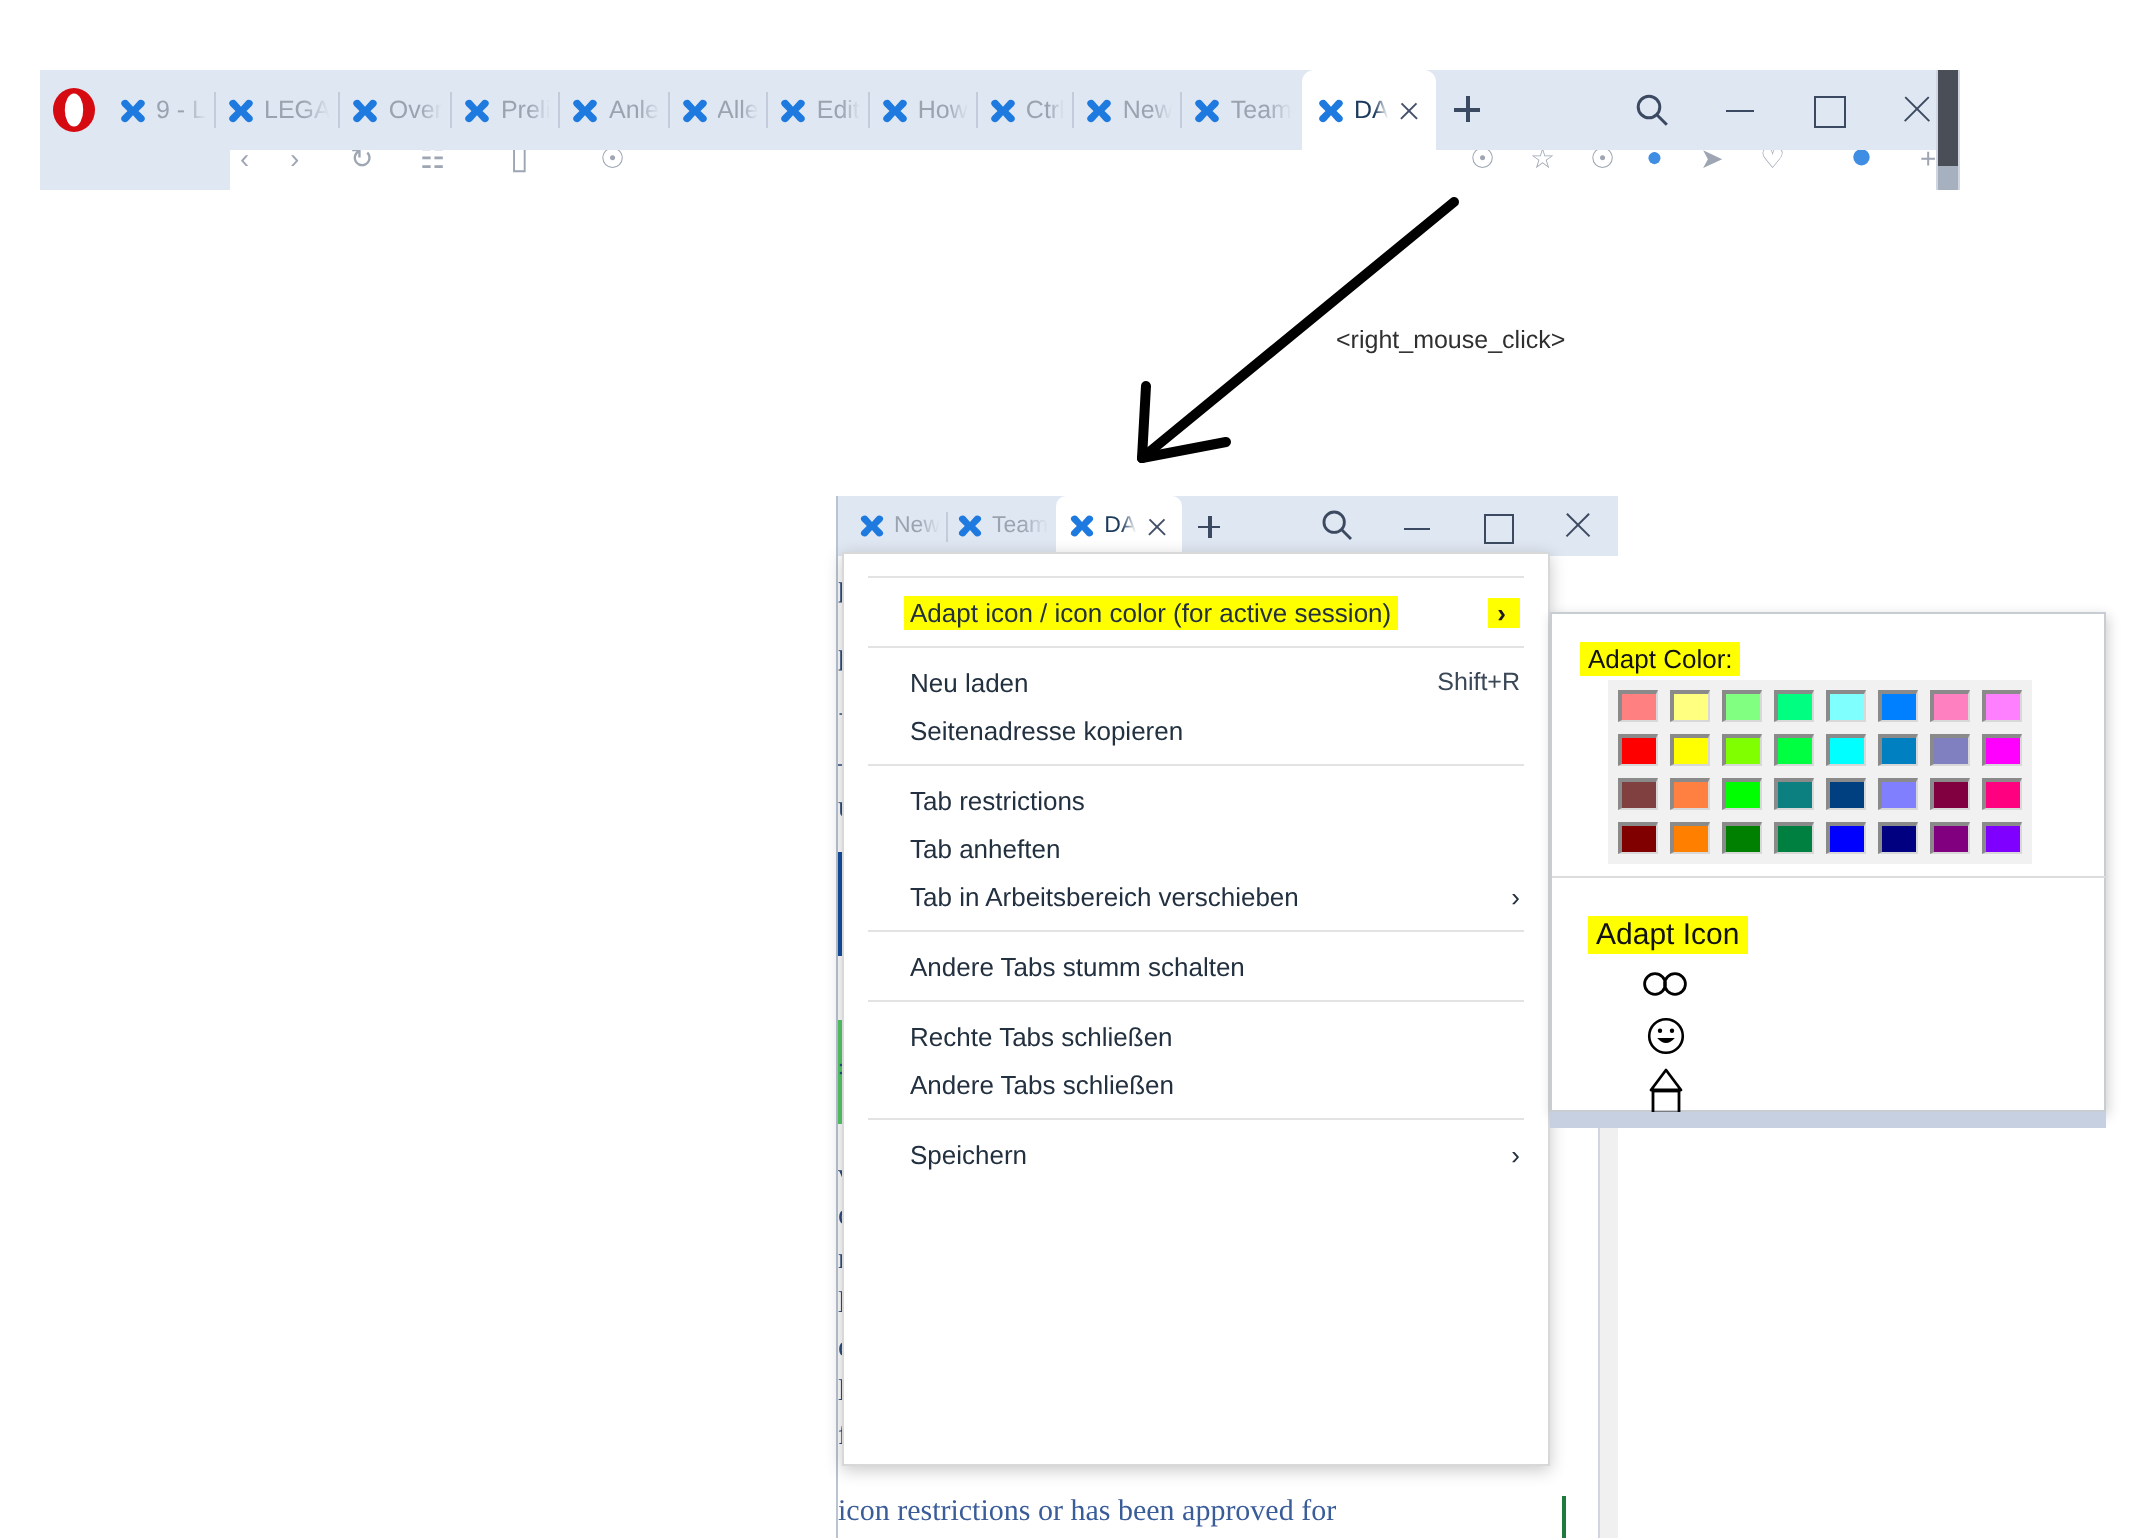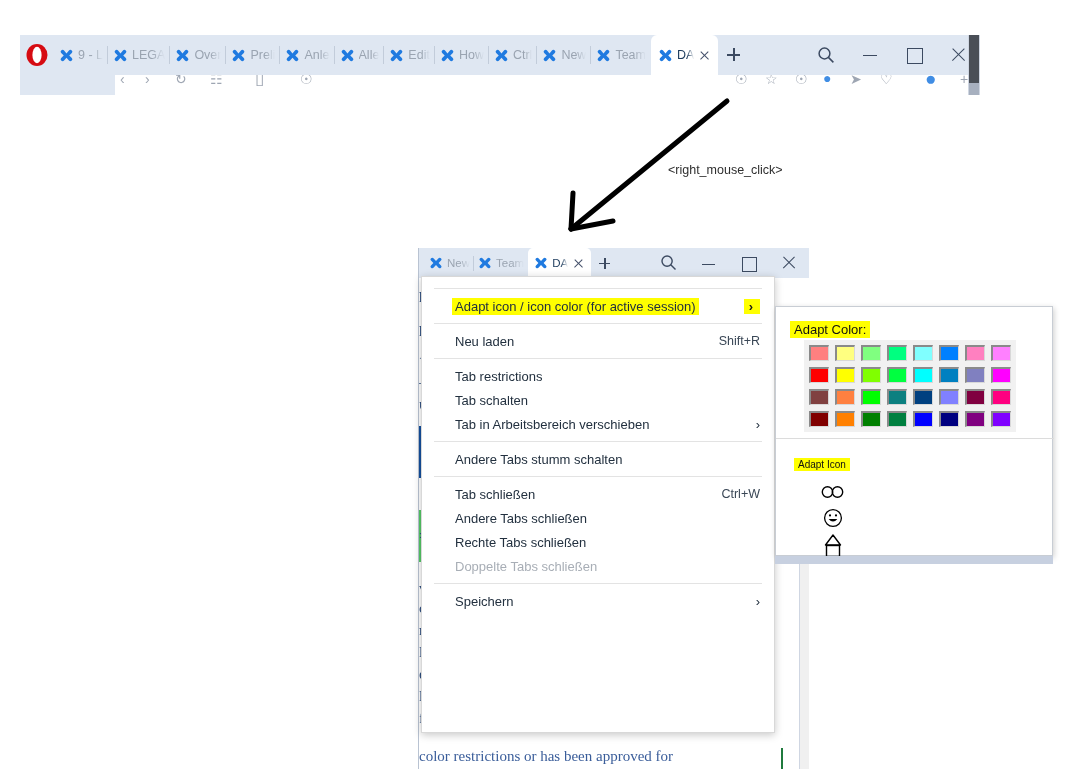--- a/index.html
+++ b/index.html
@@ -204,21 +204,21 @@
   }
   .swwrap{display:flex;align-items:center;justify-content:center;}
   .sw{
     width:20px;height:16px;
     border-top:2px solid #8a8a8a;border-left:2px solid #8a8a8a;
     border-right:1px solid #d8d8d8;border-bottom:1px solid #d8d8d8;
     box-sizing:border-box;
   }
   #sub-sep{position:absolute;left:0;top:131px;width:278px;height:1px;background:#dcdcdc;}
   #adapt-icon-label{
-    position:absolute;left:18px;top:151px;font-size:10px;color:#111;
+    position:absolute;left:18px;top:151px;font-size:15px;color:#111;
     background:#ffff00;padding:1px 4px;
   }
   .iconrow{position:absolute;left:40px;width:34px;height:22px;display:flex;align-items:center;justify-content:center;}
   #desk-strip{position:absolute;left:775px;top:556px;width:278px;height:8px;background:#c7d0e0;}
 </style>
 </head>
 <body>
 
 <div id="outer-window">
 
@@ -446,67 +446,63 @@
     <div class="frag" style="top:250px;font-size:11px;">:</div>
     <div class="frag" style="top:302px;">v</div>
     <div class="frag" style="top:322px;">o</div>
     <div class="frag" style="top:344px;">n</div>
     <div class="frag" style="top:366px;">l</div>
     <div class="frag" style="top:388px;">e</div>
     <div class="frag" style="top:410px;">la</div>
     <div class="frag" style="top:432px;">fü</div>
 
     <div id="page-bottom-text">
-      <div>color   restrictions or has been approved for</div>
+      <div>icon   restrictions or has been approved for</div>
 
     </div>
     <div id="page-rule"></div>
     <div id="inner-right-edge"></div>
   </div>
 </div>
 
 <div id="ctx-menu">
     <div class="msep"></div>
     <div class="mi hl">
       <span class="label">Adapt icon / icon color (for active session)</span>
       <span class="subarrow"><span>›</span></span>
     </div>
     <div class="msep"></div>
     <div class="mi">
       <span class="label">Neu laden</span>
       <span class="accel">Shift+R</span>
     </div>
+    <div class="mi">
+      <span class="label">Seitenadresse kopieren</span>
+    </div>
     <div class="msep"></div>
     <div class="mi">
       <span class="label">Tab restrictions</span>
     </div>
     <div class="mi">
-      <span class="label">Tab schalten</span>
+      <span class="label">Tab anheften</span>
     </div>
     <div class="mi">
       <span class="label">Tab in Arbeitsbereich verschieben</span>
       <span class="subarrow"><span>›</span></span>
     </div>
     <div class="msep"></div>
     <div class="mi">
       <span class="label">Andere Tabs stumm schalten</span>
     </div>
     <div class="msep"></div>
     <div class="mi">
-      <span class="label">Tab schließen</span>
-      <span class="accel">Ctrl+W</span>
+      <span class="label">Rechte Tabs schließen</span>
     </div>
     <div class="mi">
       <span class="label">Andere Tabs schließen</span>
-    </div>
-    <div class="mi">
-      <span class="label">Rechte Tabs schließen</span>
-    </div>
-    <div class="mi disabled">
-      <span class="label">Doppelte Tabs schließen</span>
     </div>
     <div class="msep"></div>
     <div class="mi">
       <span class="label">Speichern</span>
       <span class="subarrow"><span>›</span></span>
     </div>
   </div>
 
 <div id="submenu">
   <div id="adapt-color-label">Adapt Color:</div>

